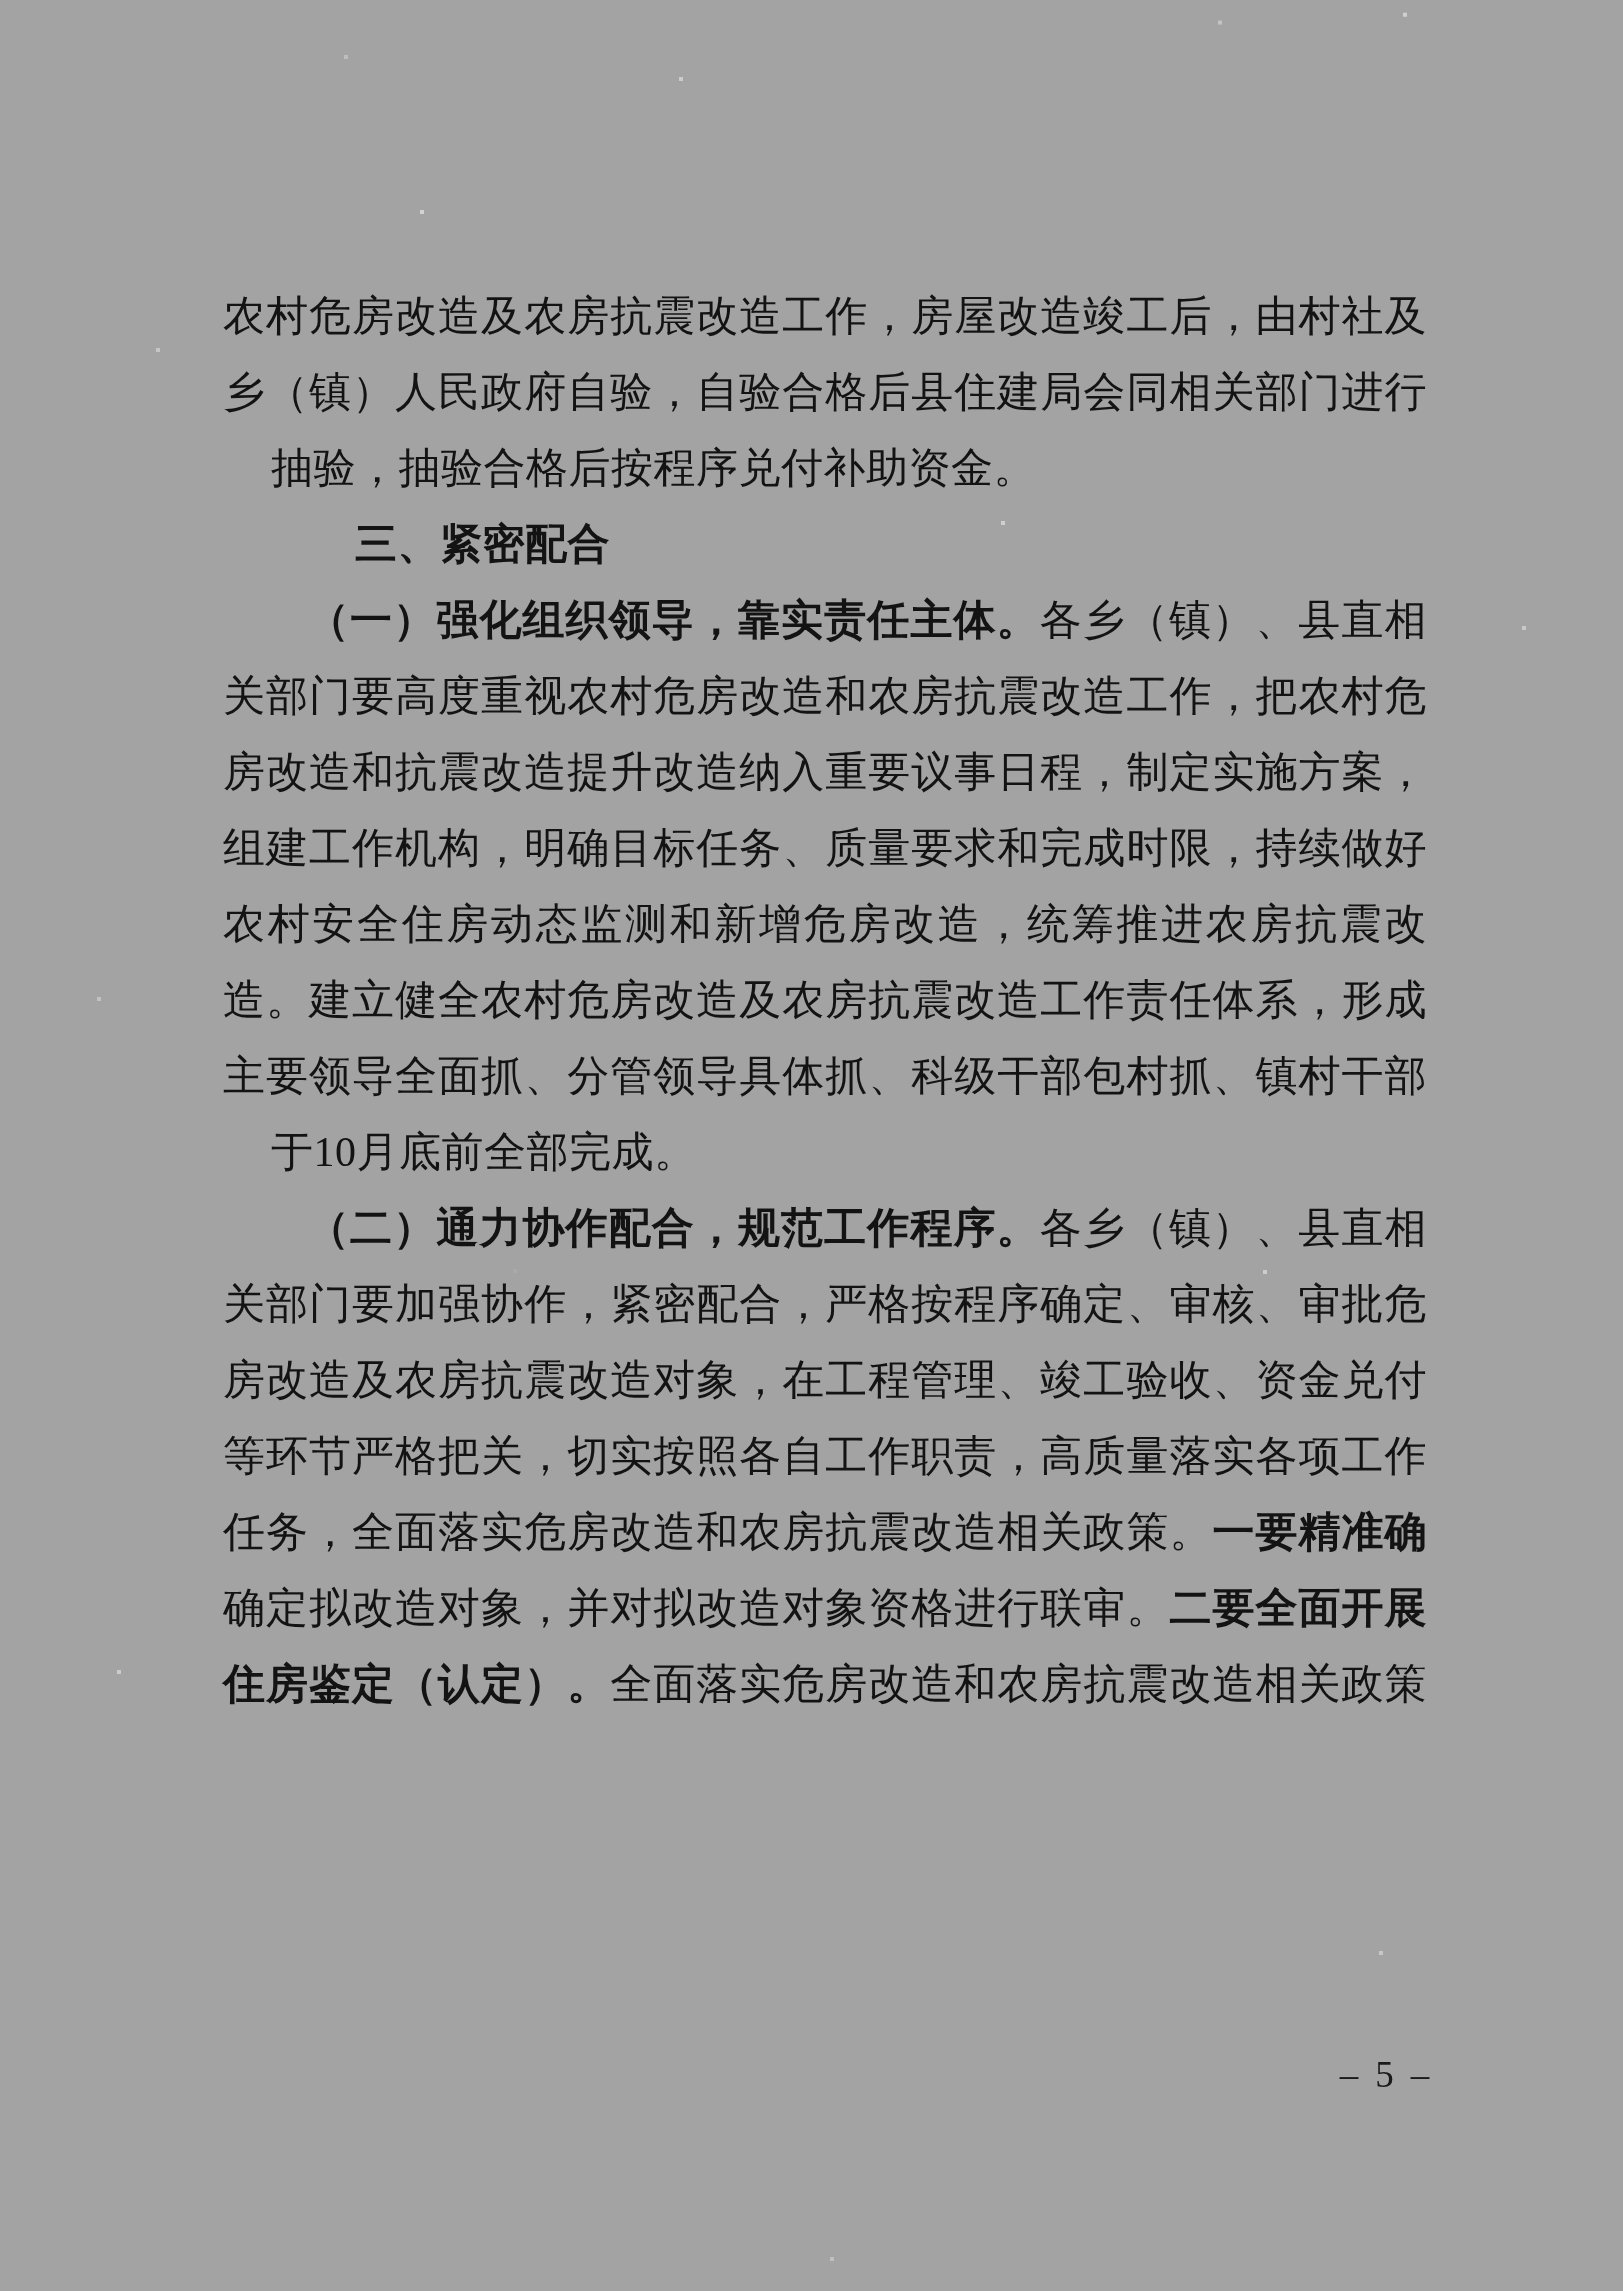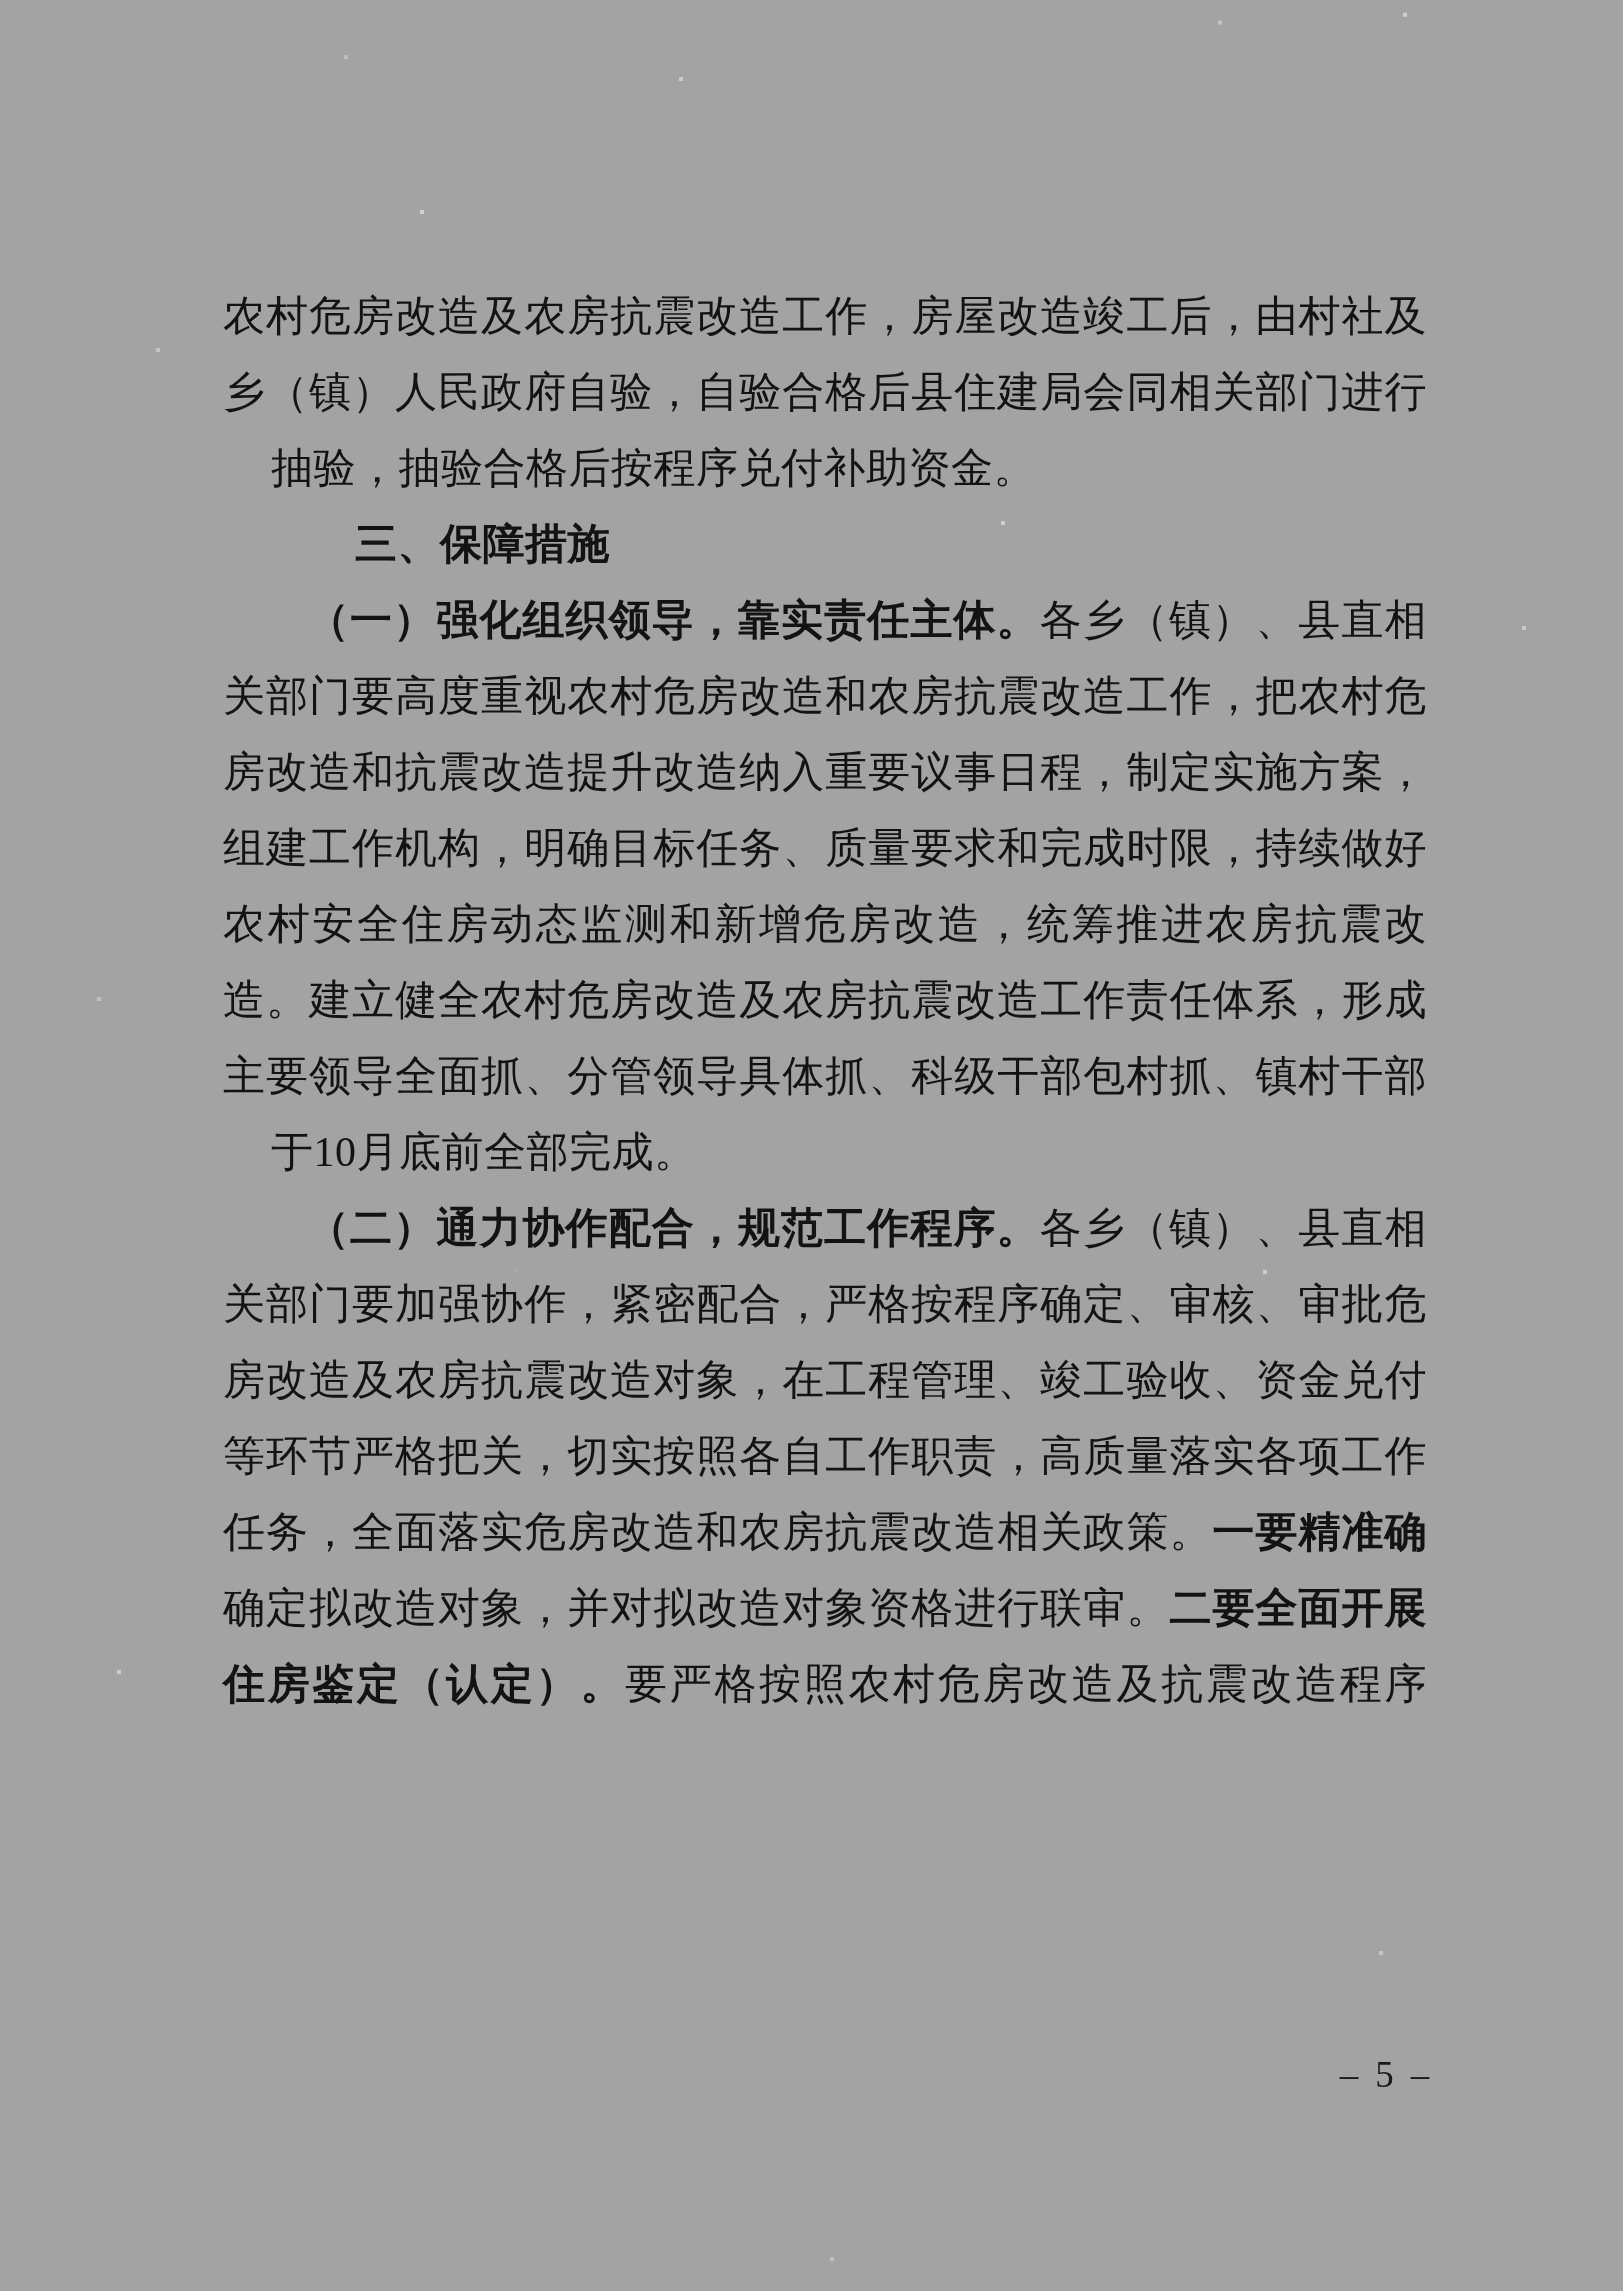--- a/index.html
+++ b/index.html
@@ -69,33 +69,33 @@
 <body>
 
 <div class="page">
   <div class="scan-noise"></div>
 
   <div class="text-block">
 
   <div class="line"><span class="seg">农村危房改造及农房抗震改造工作，房屋改造竣工后，由村社及</span></div>
       <div class="line"><span class="seg">乡（镇）人民政府自验，自验合格后县住建局会同相关部门进行</span></div>
       <div class="line end"><span class="seg">抽验，抽验合格后按程序兑付补助资金。</span></div>
-      <div class="line indent end"><span class="seg bold">三、保障措施</span></div>
+      <div class="line indent end"><span class="seg bold">三、紧密配合</span></div>
       <div class="line indent"><span class="seg bold">（一）强化组织领导，靠实责任主体。</span><span class="seg">各乡（镇）、县直相</span></div>
       <div class="line"><span class="seg">关部门要高度重视农村危房改造和农房抗震改造工作，把农村危</span></div>
       <div class="line"><span class="seg">房改造和抗震改造提升改造纳入重要议事日程，制定实施方案，</span></div>
       <div class="line"><span class="seg">组建工作机构，明确目标任务、质量要求和完成时限，持续做好</span></div>
       <div class="line"><span class="seg">农村安全住房动态监测和新增危房改造，统筹推进农房抗震改</span></div>
       <div class="line"><span class="seg">造。建立健全农村危房改造及农房抗震改造工作责任体系，形成</span></div>
       <div class="line"><span class="seg">主要领导全面抓、分管领导具体抓、科级干部包村抓、镇村干部</span></div>
       <div class="line end"><span class="seg">于10月底前全部完成。</span></div>
       <div class="line indent"><span class="seg bold">（二）通力协作配合，规范工作程序。</span><span class="seg">各乡（镇）、县直相</span></div>
       <div class="line"><span class="seg">关部门要加强协作，紧密配合，严格按程序确定、审核、审批危</span></div>
       <div class="line"><span class="seg">房改造及农房抗震改造对象，在工程管理、竣工验收、资金兑付</span></div>
       <div class="line"><span class="seg">等环节严格把关，切实按照各自工作职责，高质量落实各项工作</span></div>
       <div class="line"><span class="seg">任务，全面落实危房改造和农房抗震改造相关政策。</span><span class="seg bold">一要精准确</span></div>
       <div class="line"><span class="seg">确定拟改造对象，并对拟改造对象资格进行联审。</span><span class="seg bold">二要全面开展</span></div>
-      <div class="line"><span class="seg bold">住房鉴定（认定）。</span><span class="seg">要严格按照农村危房改造及抗震改造程序</span></div>
+      <div class="line"><span class="seg bold">住房鉴定（认定）。</span><span class="seg">全面落实危房改造和农房抗震改造相关政策</span></div>
     </div>
 
   <div class="page-number">– 5 –</div>
 </div>
 
 
 </body></html>

